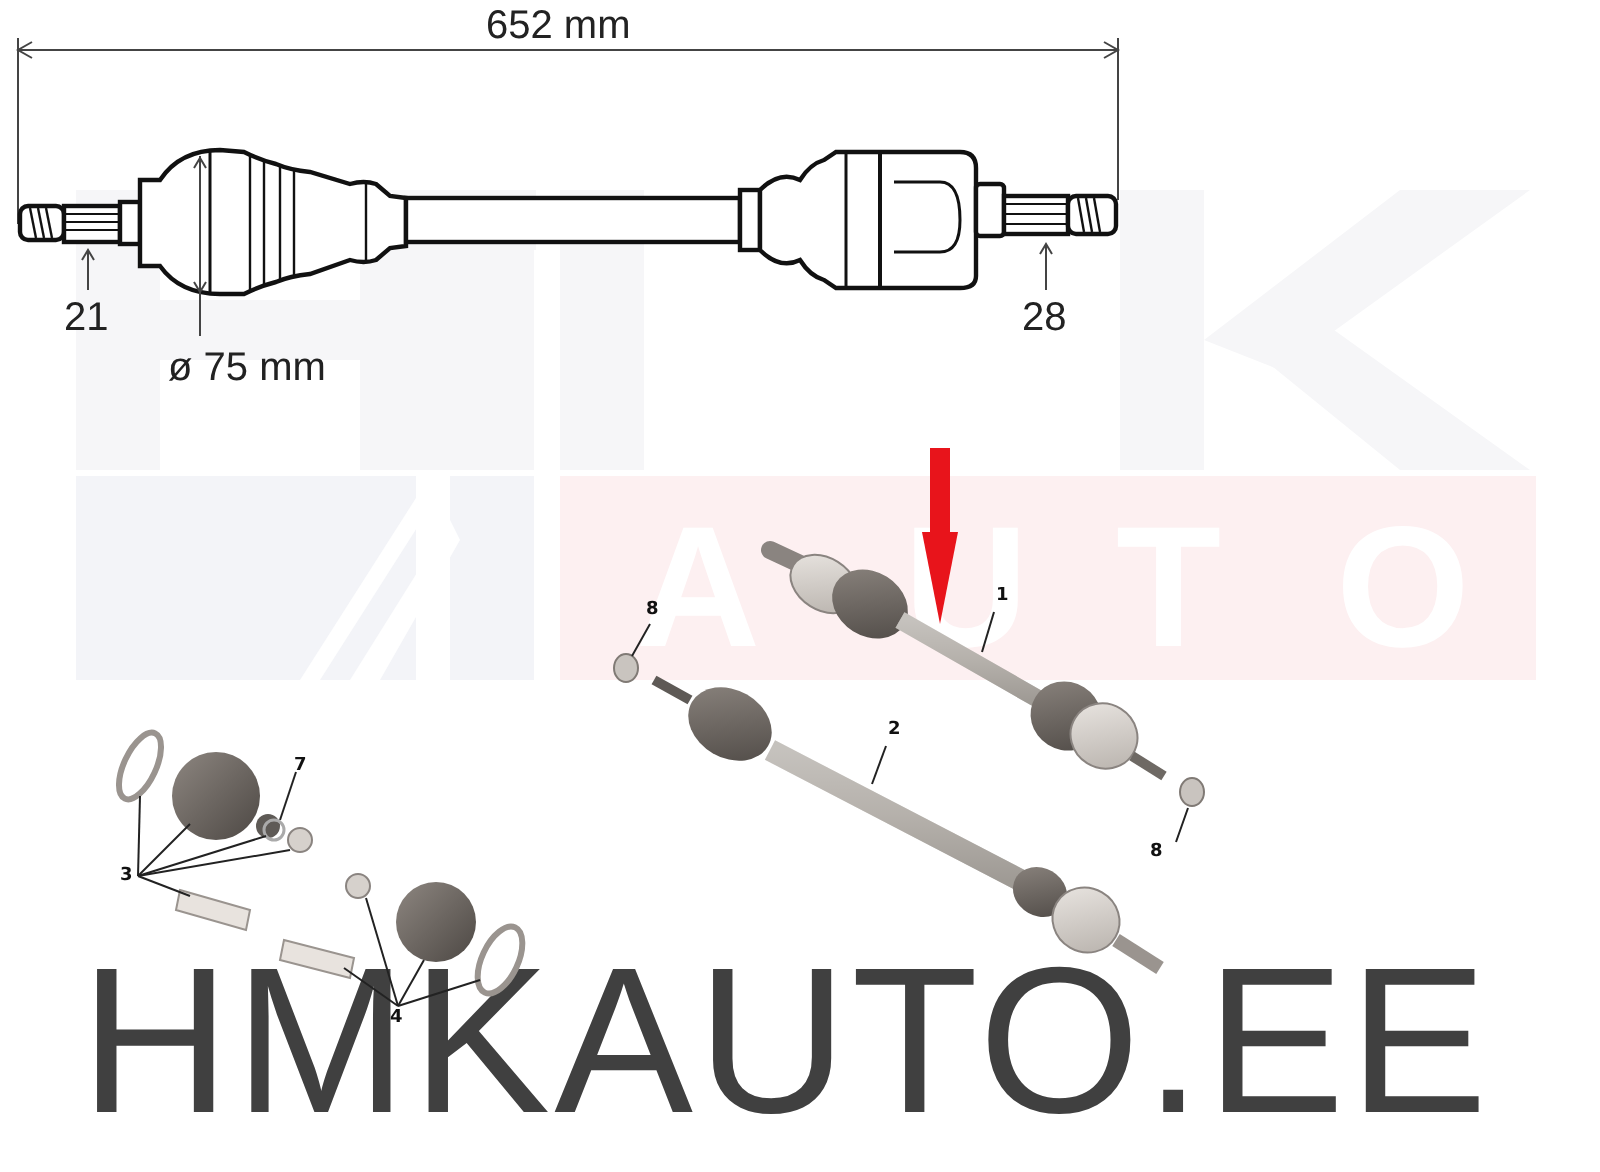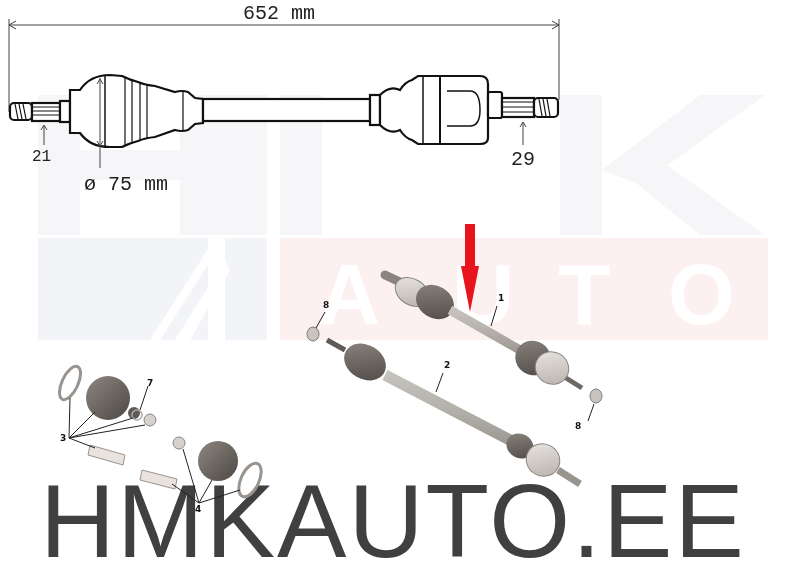--- a/index.html
+++ b/index.html
@@ -1,19 +1,19 @@
 <!DOCTYPE html>
 <html><head>
 <meta charset="utf-8">
 <style>
   html, body { margin:0; padding:0; background:#ffffff; }
   body { width:800px; height:586px; position:relative; overflow:hidden; font-family:"Liberation Sans", sans-serif; }
   .abs { position:absolute; }
   .wm { position:absolute; }
-  .dim-text { position:absolute; font-family:Liberation Mono, monospace; color:#222; }
+  .dim-text { position:absolute; font-family:Liberation Sans, sans-serif; color:#222; }
   .callout { position:absolute; font-family:"DejaVu Sans", sans-serif; font-weight:bold; font-size:9px; color:#111; }
   .wm-big { position:absolute; left:40px; top:462px; font-family:"Liberation Sans", sans-serif; font-size:104px; color:#404040; letter-spacing:2px; white-space:nowrap; }
   .wm-letter { position:absolute; font-family:"Liberation Sans", sans-serif; font-weight:bold; font-size:86px; color:#ffffff; }
 </style>
 </head>
 <body>
 
 <div class="wm">
 
   <svg class="abs" style="left:0;top:0" width="800" height="586">
@@ -102,23 +102,23 @@
     <line x1="44" y1="126" x2="44" y2="145"></line>
     <polyline points="41,130 44,125 47,130"></polyline>
     <line x1="100" y1="78" x2="100" y2="168"></line>
     <polyline points="97,84 100,79 103,84"></polyline>
     <polyline points="97,141 100,146 103,141"></polyline>
     <line x1="523" y1="122" x2="523" y2="145"></line>
     <polyline points="520,127 523,122 526,127"></polyline>
   </g>
 </svg>
 <span class="dim-text" style="left:243px;top:2px;font-size:20px;">652 mm</span>
-<span class="dim-text" style="left:32px;top:148px;font-size:16px;">21</span>
+<span class="dim-text" style="left:32px;top:148px;font-size:20px;">21</span>
 <span class="dim-text" style="left:84px;top:173px;font-size:20px;">ø 75 mm</span>
-<span class="dim-text" style="left:511px;top:148px;font-size:20px;">29</span>
+<span class="dim-text" style="left:511px;top:148px;font-size:20px;">28</span>
 
 <svg class="abs" style="left:0;top:0" width="800" height="586">
   <defs>
     <linearGradient id="shaftG" x1="0" y1="0" x2="0" y2="1">
       <stop offset="0" stop-color="#e9e6e3"></stop>
         <stop offset="0.5" stop-color="#c9c4bf"></stop>
         <stop offset="1" stop-color="#9d9893"></stop>
     </linearGradient>
     <linearGradient id="bootG" x1="0" y1="0" x2="1" y2="1">
       <stop offset="0" stop-color="#8d8680"></stop>

